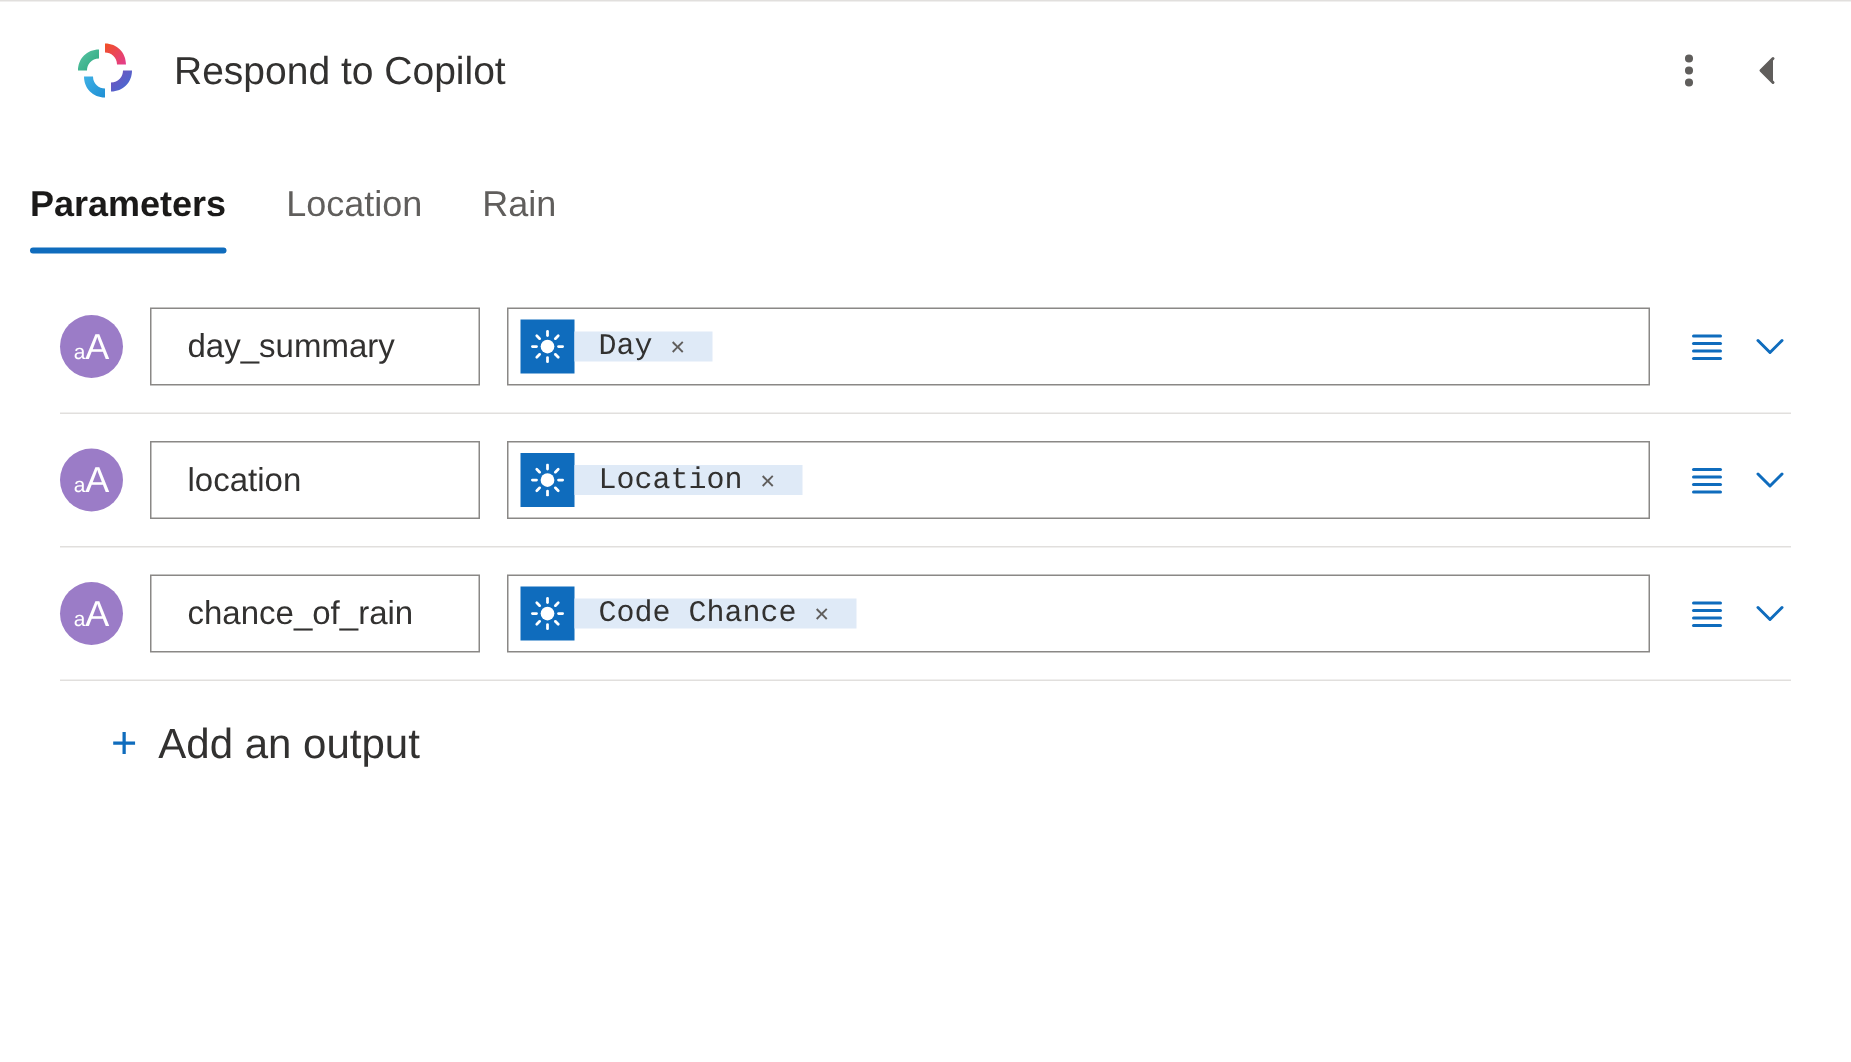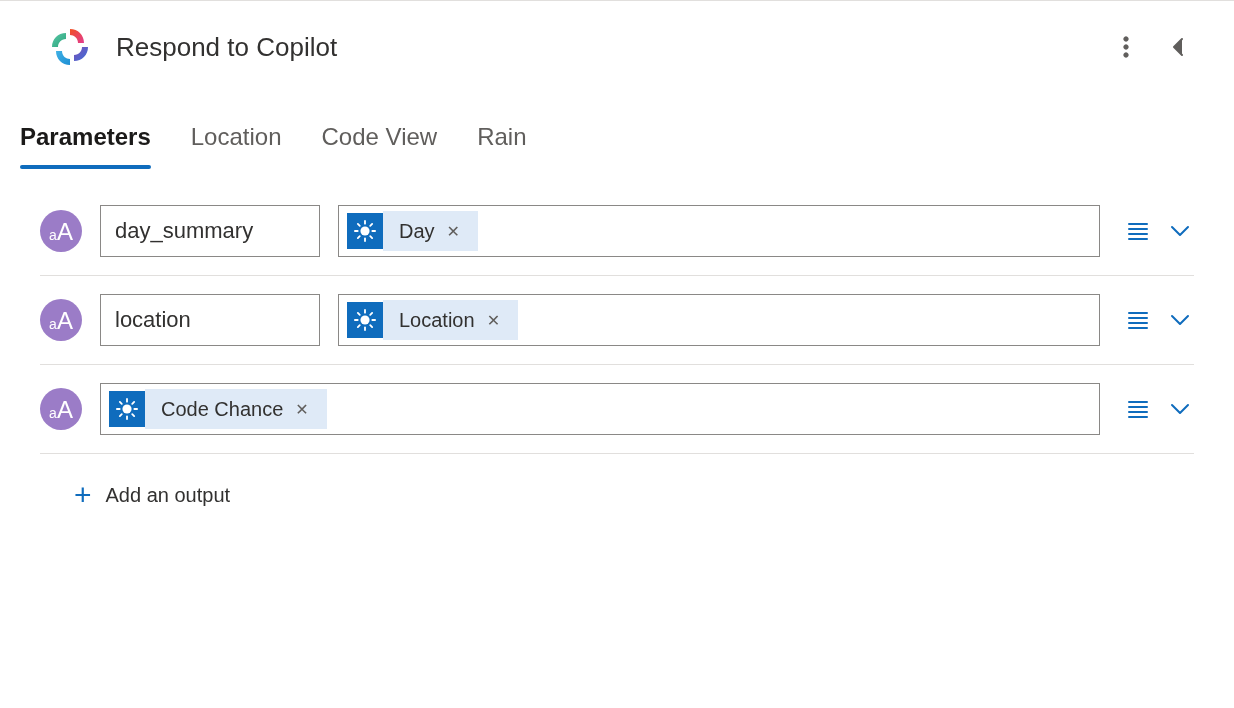--- a/index.html
+++ b/index.html
@@ -98,21 +98,21 @@
       font-weight: 400;
       padding-top: 8px;
     }
     .type-badge .small { font-size: 14px; }
     .type-badge .big { font-size: 24px; }
     .param-name {
       width: 220px;
       height: 52px;
       border: 1px solid #8a8886;
       background: #fff;
-      padding: 0 14px;
+      padding: 0 24px;
       font-size: 22px;
       color: #323130;
       display: flex;
       align-items: center;
     }
     .param-value {
       flex: 1;
       height: 52px;
       border: 1px solid #8a8886;
       background: #fff;
@@ -125,27 +125,28 @@
       width: 36px;
       height: 36px;
       background: #0f6cbd;
       display: flex;
       align-items: center;
       justify-content: center;
       color: #fff;
     }
     .token-label {
       background: #dfeaf7;
-      height: 40px;
+      height: 20px;
       padding: 0 16px;
       display: flex;
       align-items: center;
       gap: 10px;
       font-size: 20px;
       color: #323130;
+      font-family: Liberation Mono, monospace;
     }
     .token-close {
       font-size: 16px;
       color: #605e5c;
       cursor: pointer;
       padding: 0 2px;
     }
     .row-actions {
       display: flex;
       align-items: center;
@@ -168,21 +169,21 @@
       padding: 26px 0 0 34px;
       cursor: pointer;
     }
     .plus-icon {
       color: #0f6cbd;
       font-size: 30px;
       font-weight: 300;
       line-height: 1;
     }
     .add-output-text {
-      font-size: 20px;
+      font-size: 28px;
       color: #323130;
     }
   </style>
 </head>
 <body>
 
 <div class="container">
 
   <div class="header">
     <div class="header-logo">
@@ -224,21 +225,20 @@
         <svg width="14" height="22" viewBox="0 0 14 22" fill="none">
           <path d="M11 3 L3 11 L11 19" stroke-width="2" stroke-linecap="round" stroke-linejoin="round"></path>
         </svg>
       </div>
     </div>
   </div>
 
   <div class="tabs">
     <div class="tab active">Parameters</div>
     <div class="tab">Location</div>
-    <div class="tab">Code View</div>
     <div class="tab">Rain</div>
   </div>
 
   <div class="params-area">
 
     <div class="param-row">
       <div class="type-badge">
         <span class="small">a</span>
           <span class="big">A</span>
       </div>
@@ -323,20 +323,21 @@
           </svg>
         </div>
       </div>
     </div>
 
     <div class="param-row">
       <div class="type-badge">
         <span class="small">a</span>
           <span class="big">A</span>
       </div>
+      <div class="param-name">chance_of_rain</div>
       <div class="param-value">
         <div class="token-icon">
           <svg width="22" height="22" viewBox="0 0 24 24" fill="#fff">
             <circle cx="12" cy="12" r="5"></circle>
             <g stroke="#fff" stroke-width="2" stroke-linecap="round">
               <line x1="12" y1="1" x2="12" y2="4"></line>
               <line x1="12" y1="20" x2="12" y2="23"></line>
               <line x1="4.2" y1="4.2" x2="6.3" y2="6.3"></line>
               <line x1="17.7" y1="17.7" x2="19.8" y2="19.8"></line>
               <line x1="1" y1="12" x2="4" y2="12"></line>

